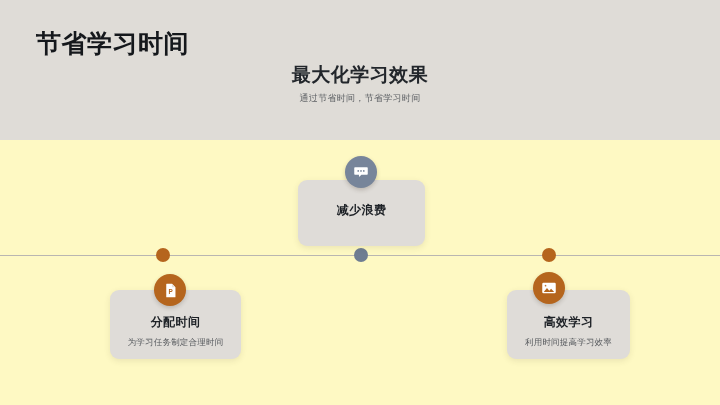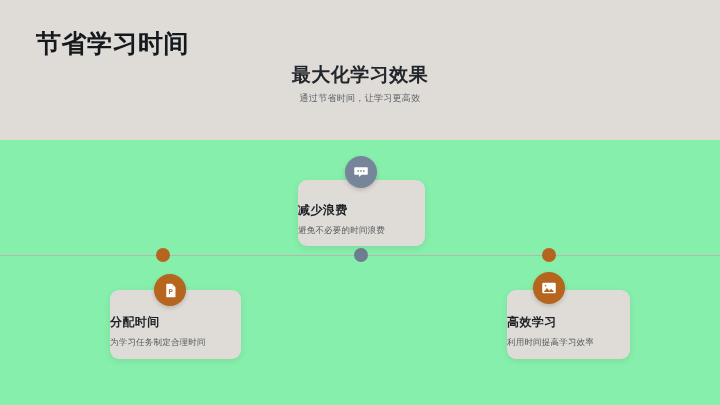--- a/index.html
+++ b/index.html
@@ -10,21 +10,21 @@
     width: 720px;
     height: 405px;
     overflow: hidden;
     font-family: "Liberation Sans", "DejaVu Sans", sans-serif;
     background: #f6efe9;
   }
   .slide {
     position: relative;
     width: 720px;
     height: 405px;
-    background: #86efac;
+    background: #fef9c3;
     overflow: hidden;
   }
 
   
   .header-band {
     position: absolute;
     left: 0;
     top: 0;
     width: 720px;
     height: 140px;
@@ -84,21 +84,21 @@
   .tl-dot.d1 { left: 156px; }
   .tl-dot.d2 { left: 354px; }
   .tl-dot.d3 { left: 542px; }
 
   
   .card {
     position: absolute;
     background: #dfdcd8;
     border-radius: 9px;
     box-shadow: 0 2px 6px rgba(60, 50, 40, 0.10);
-    text-align: left;
+    text-align: center;
   }
   .card-title {
     font-size: 12px;
     font-weight: bold;
     color: #1d2126;
     letter-spacing: 0.4px;
     line-height: 17px;
   }
   .card-desc {
     margin-top: 5px;
@@ -156,21 +156,21 @@
 <body>
 
 <div class="slide">
 
   <div class="header-band"></div>
 
   <div class="slide-title">节省学习时间</div>
 
   <div class="center-heading">
     <div class="ch-title">最大化学习效果</div>
-    <div class="ch-sub">通过节省时间，让学习更高效</div>
+    <div class="ch-sub">通过节省时间，节省学习时间</div>
   </div>
 
   <div class="timeline-line"></div>
   <div class="tl-dot orange d1"></div>
   <div class="tl-dot slate d2"></div>
   <div class="tl-dot orange d3"></div>
 
   <div class="card card-left">
     <div class="card-title">分配时间</div>
     <div class="card-desc">为学习任务制定合理时间</div>
@@ -178,21 +178,20 @@
   <div class="icon-badge orange badge-left">
     <svg width="17" height="17" viewBox="0 0 24 24" aria-hidden="true">
       <path d="M6 2.5h8.2L19 7.3V21a.5.5 0 0 1-.5.5h-12A.5.5 0 0 1 6 21V3a.5.5 0 0 1 .5-.5z" fill="#ffffff"></path>
       <path d="M14 2.8v4.6h4.6" fill="#e8e2db"></path>
       <text x="9" y="17" font-family="Liberation Sans, sans-serif" font-size="9" font-weight="bold" fill="#b5651d">P</text>
     </svg>
   </div>
 
   <div class="card card-mid">
     <div class="card-title">减少浪费</div>
-    <div class="card-desc">避免不必要的时间浪费</div>
   </div>
   <div class="icon-badge slate badge-mid">
     <svg width="18" height="18" viewBox="0 0 24 24" aria-hidden="true">
       <path d="M4 5.5h16a1 1 0 0 1 1 1v8a1 1 0 0 1-1 1h-7.4l-3.3 3.2V15.5H4a1 1 0 0 1-1-1v-8a1 1 0 0 1 1-1z" fill="#ffffff"></path>
       <circle cx="8.3" cy="10.5" r="1.15" fill="#77859a"></circle>
       <circle cx="12" cy="10.5" r="1.15" fill="#77859a"></circle>
       <circle cx="15.7" cy="10.5" r="1.15" fill="#77859a"></circle>
     </svg>
   </div>
 

